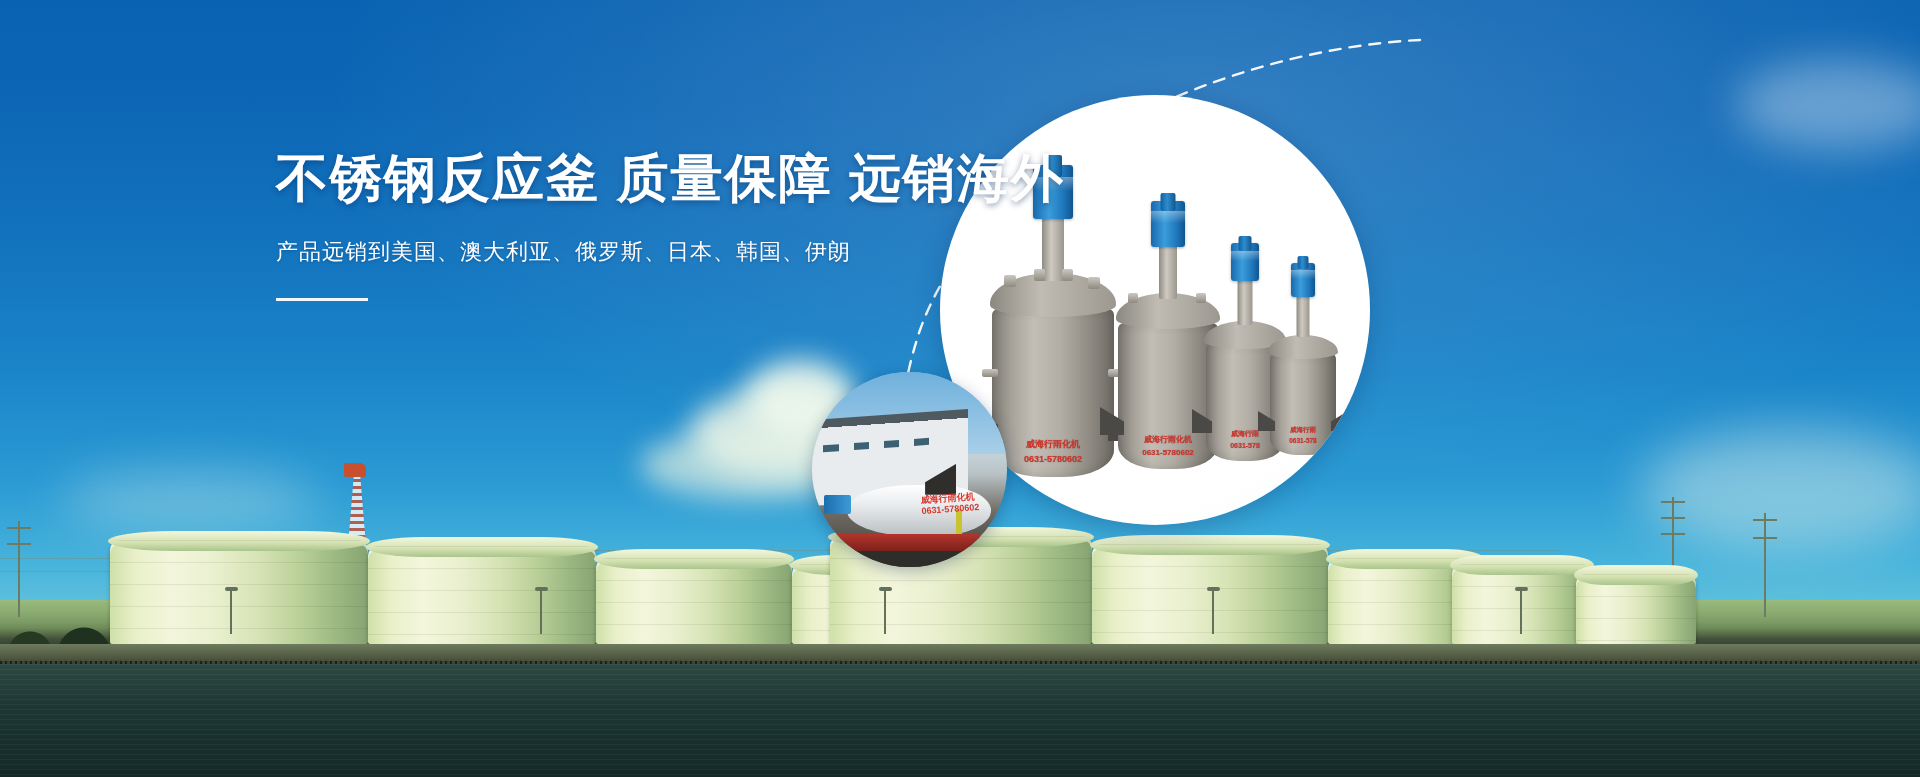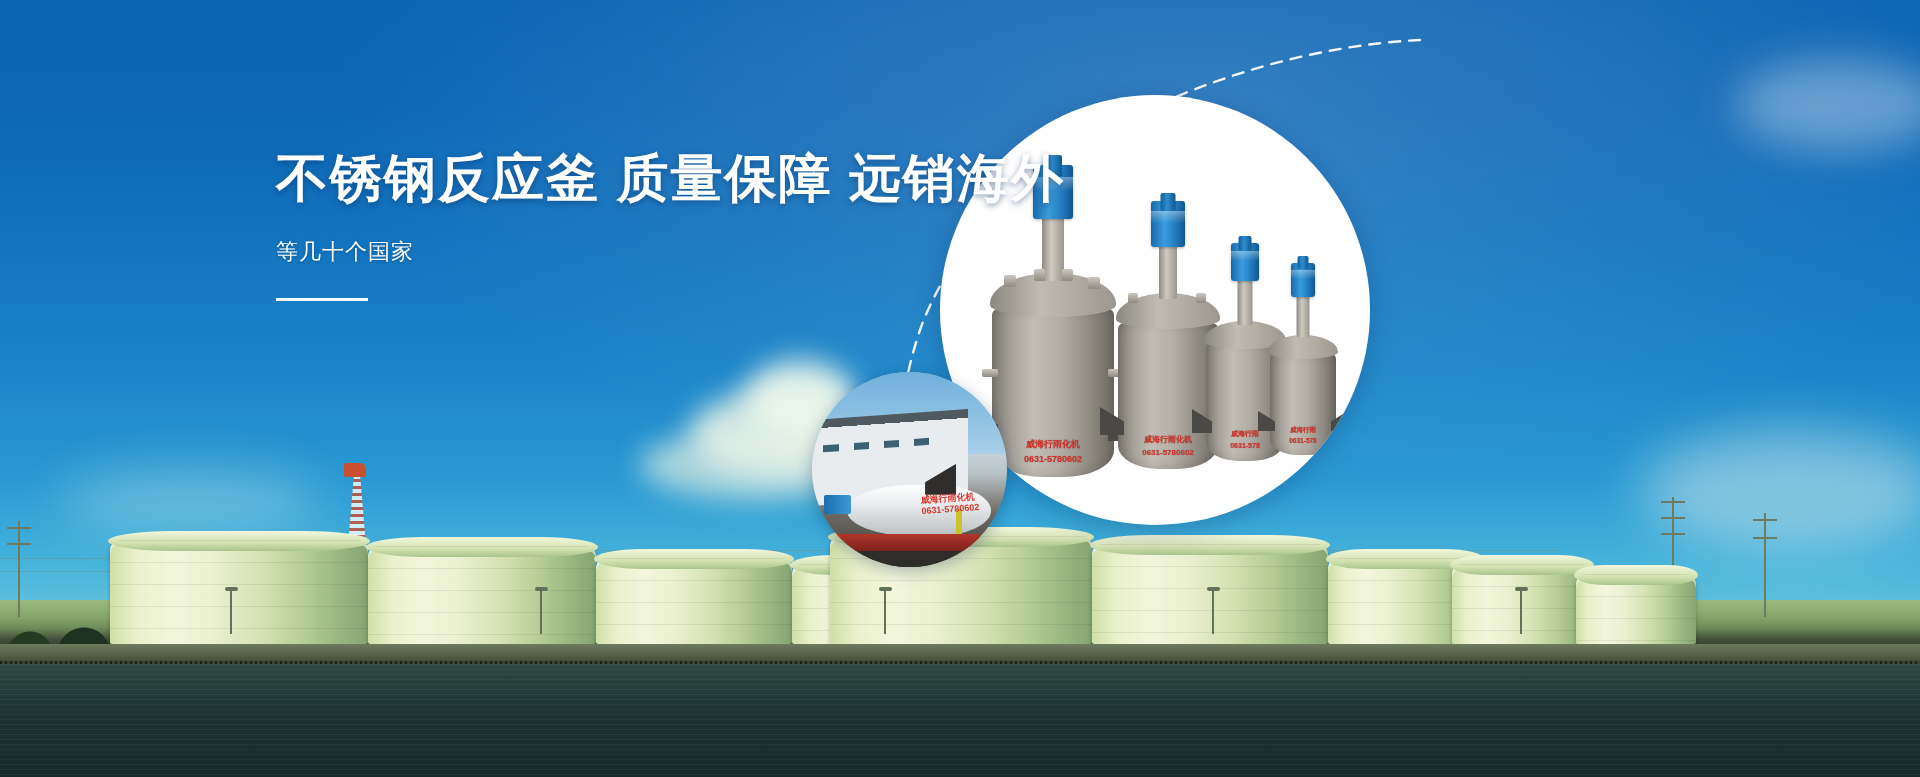--- a/index.html
+++ b/index.html
@@ -354,19 +354,19 @@
       <div>威海行雨化机</div>
       <div>0631-5780602</div>
     </div>
   </div>
 
   <div class="copy">
     <div class="headline">不锈钢反应釜 质量保障 远销海外</div>
 
 
     <div class="desc">
-      <div>等几十个国家</div>
+      <div>产品远销到美国、澳大利亚、俄罗斯、日本、韩国、伊朗</div>
     </div>
 
     <div class="rule"></div>
   </div>
 
 </div>
 
 </body></html>

